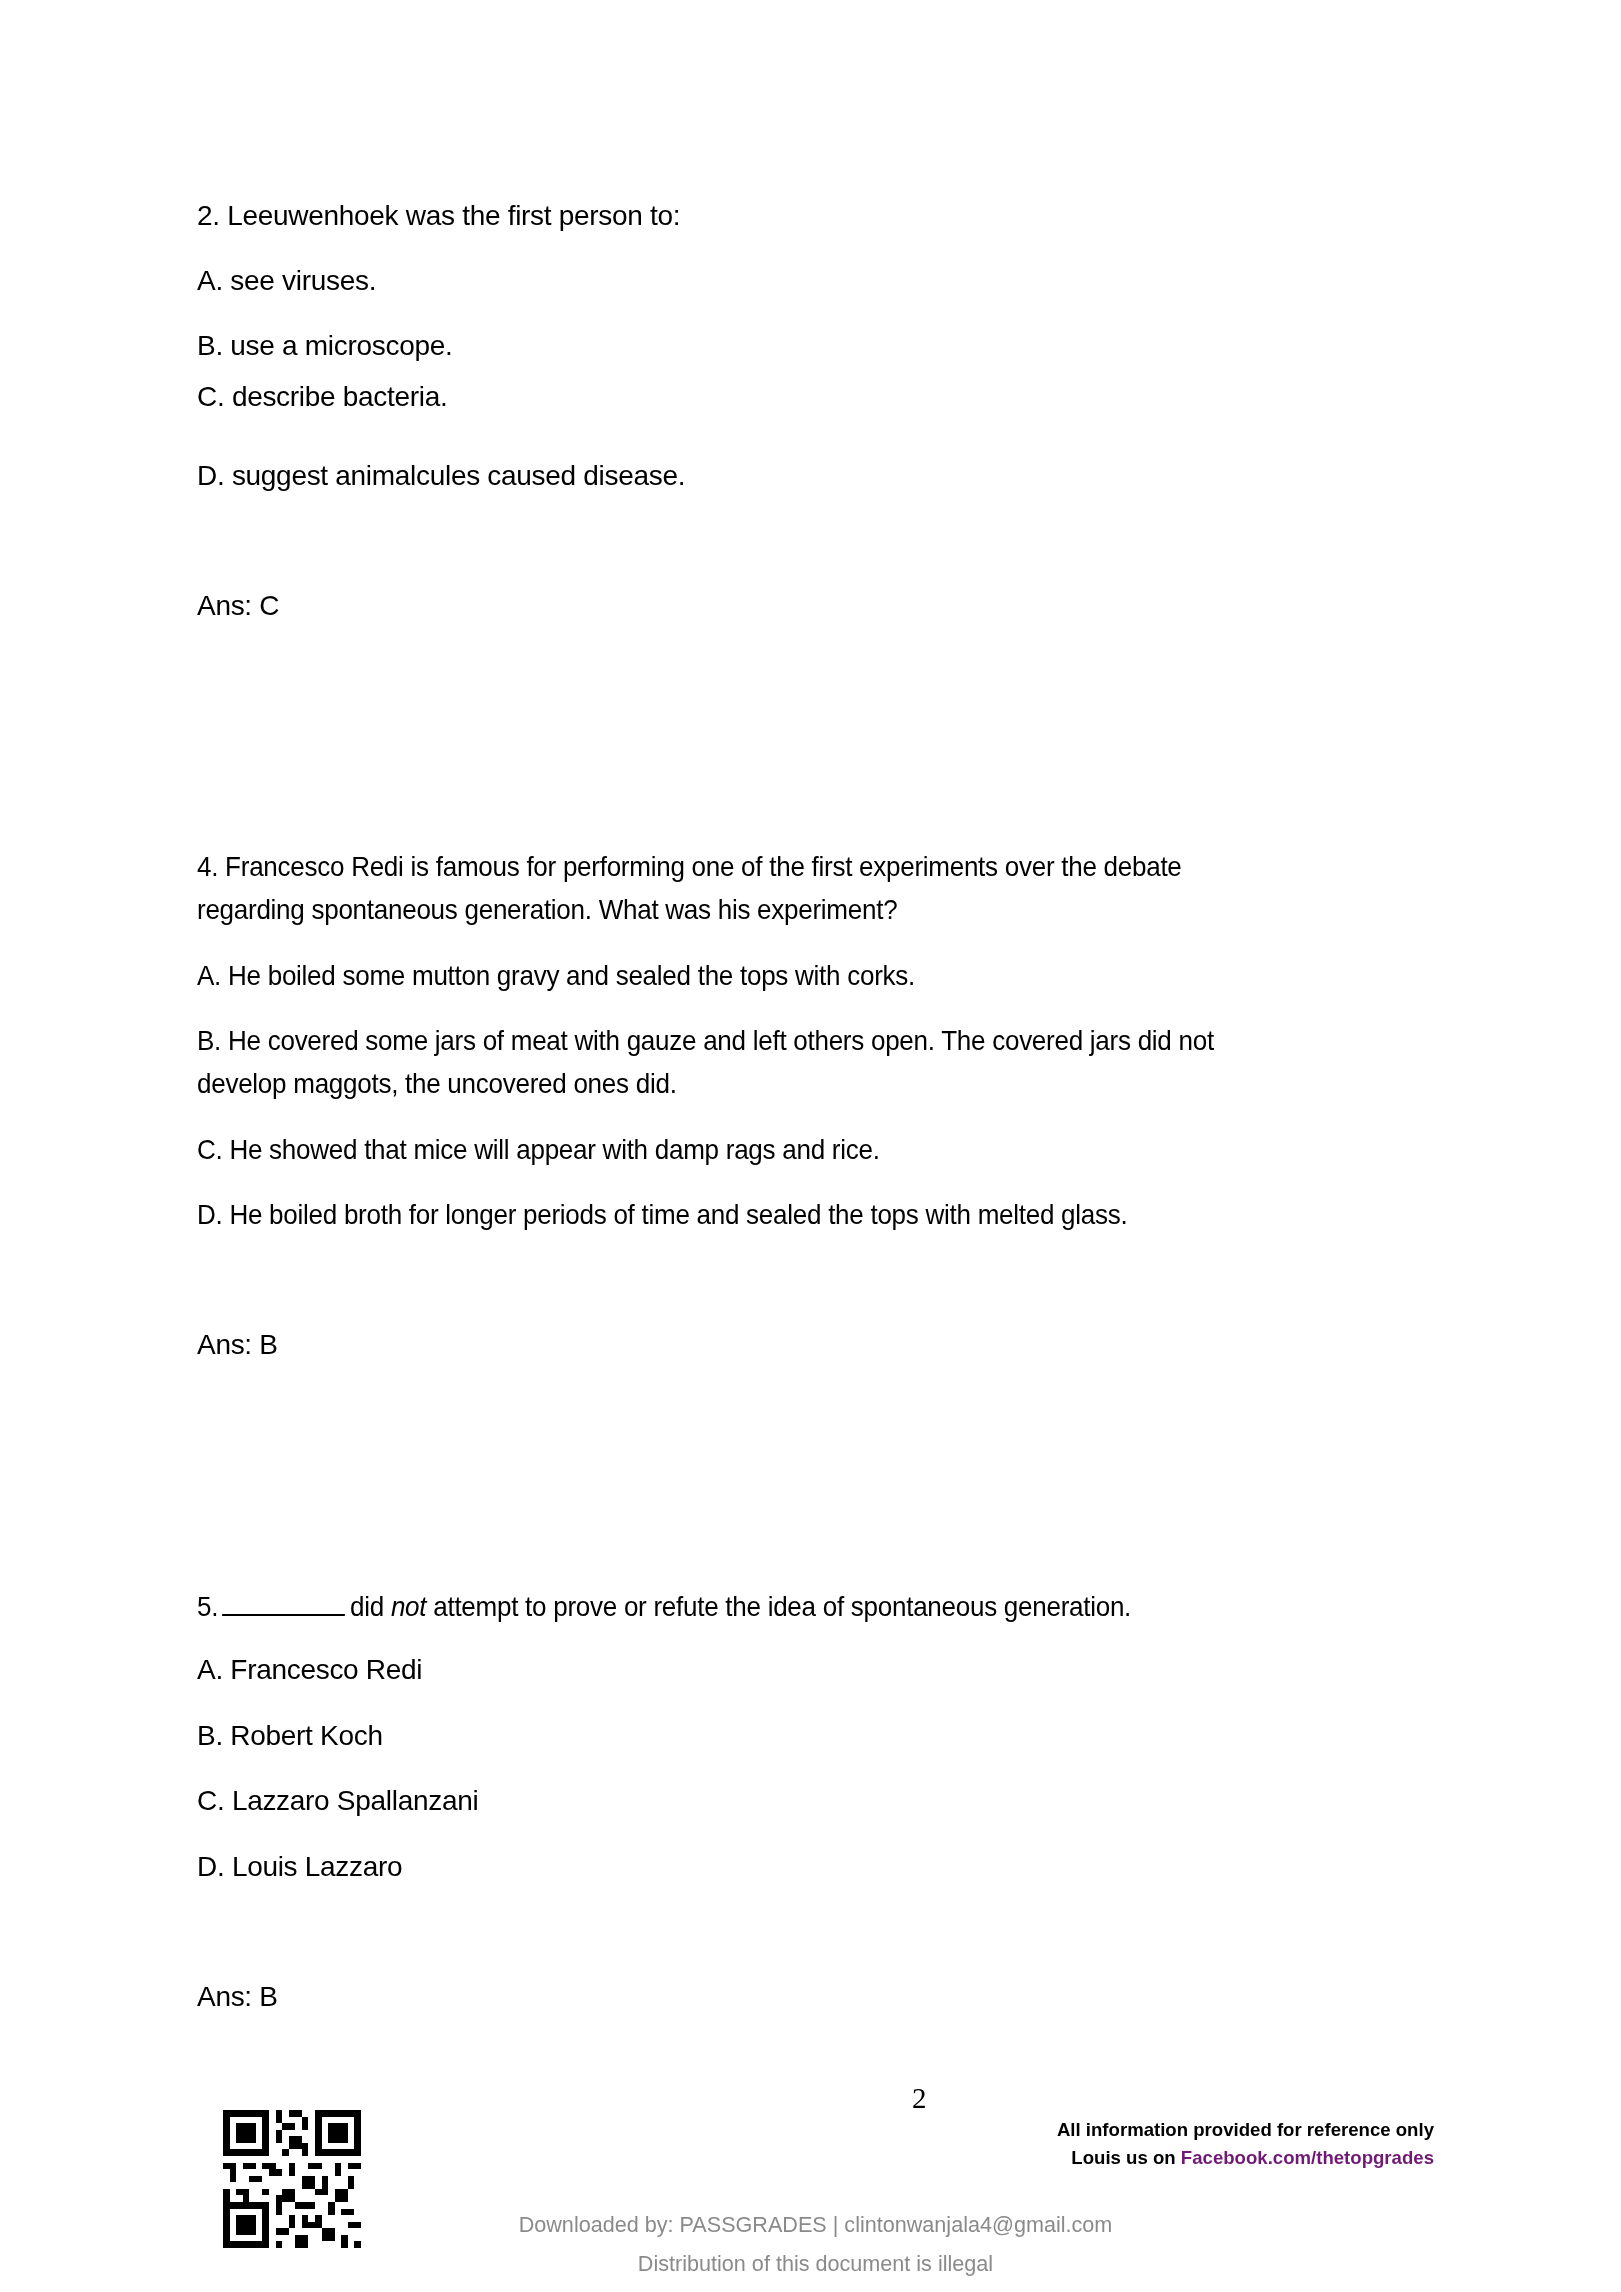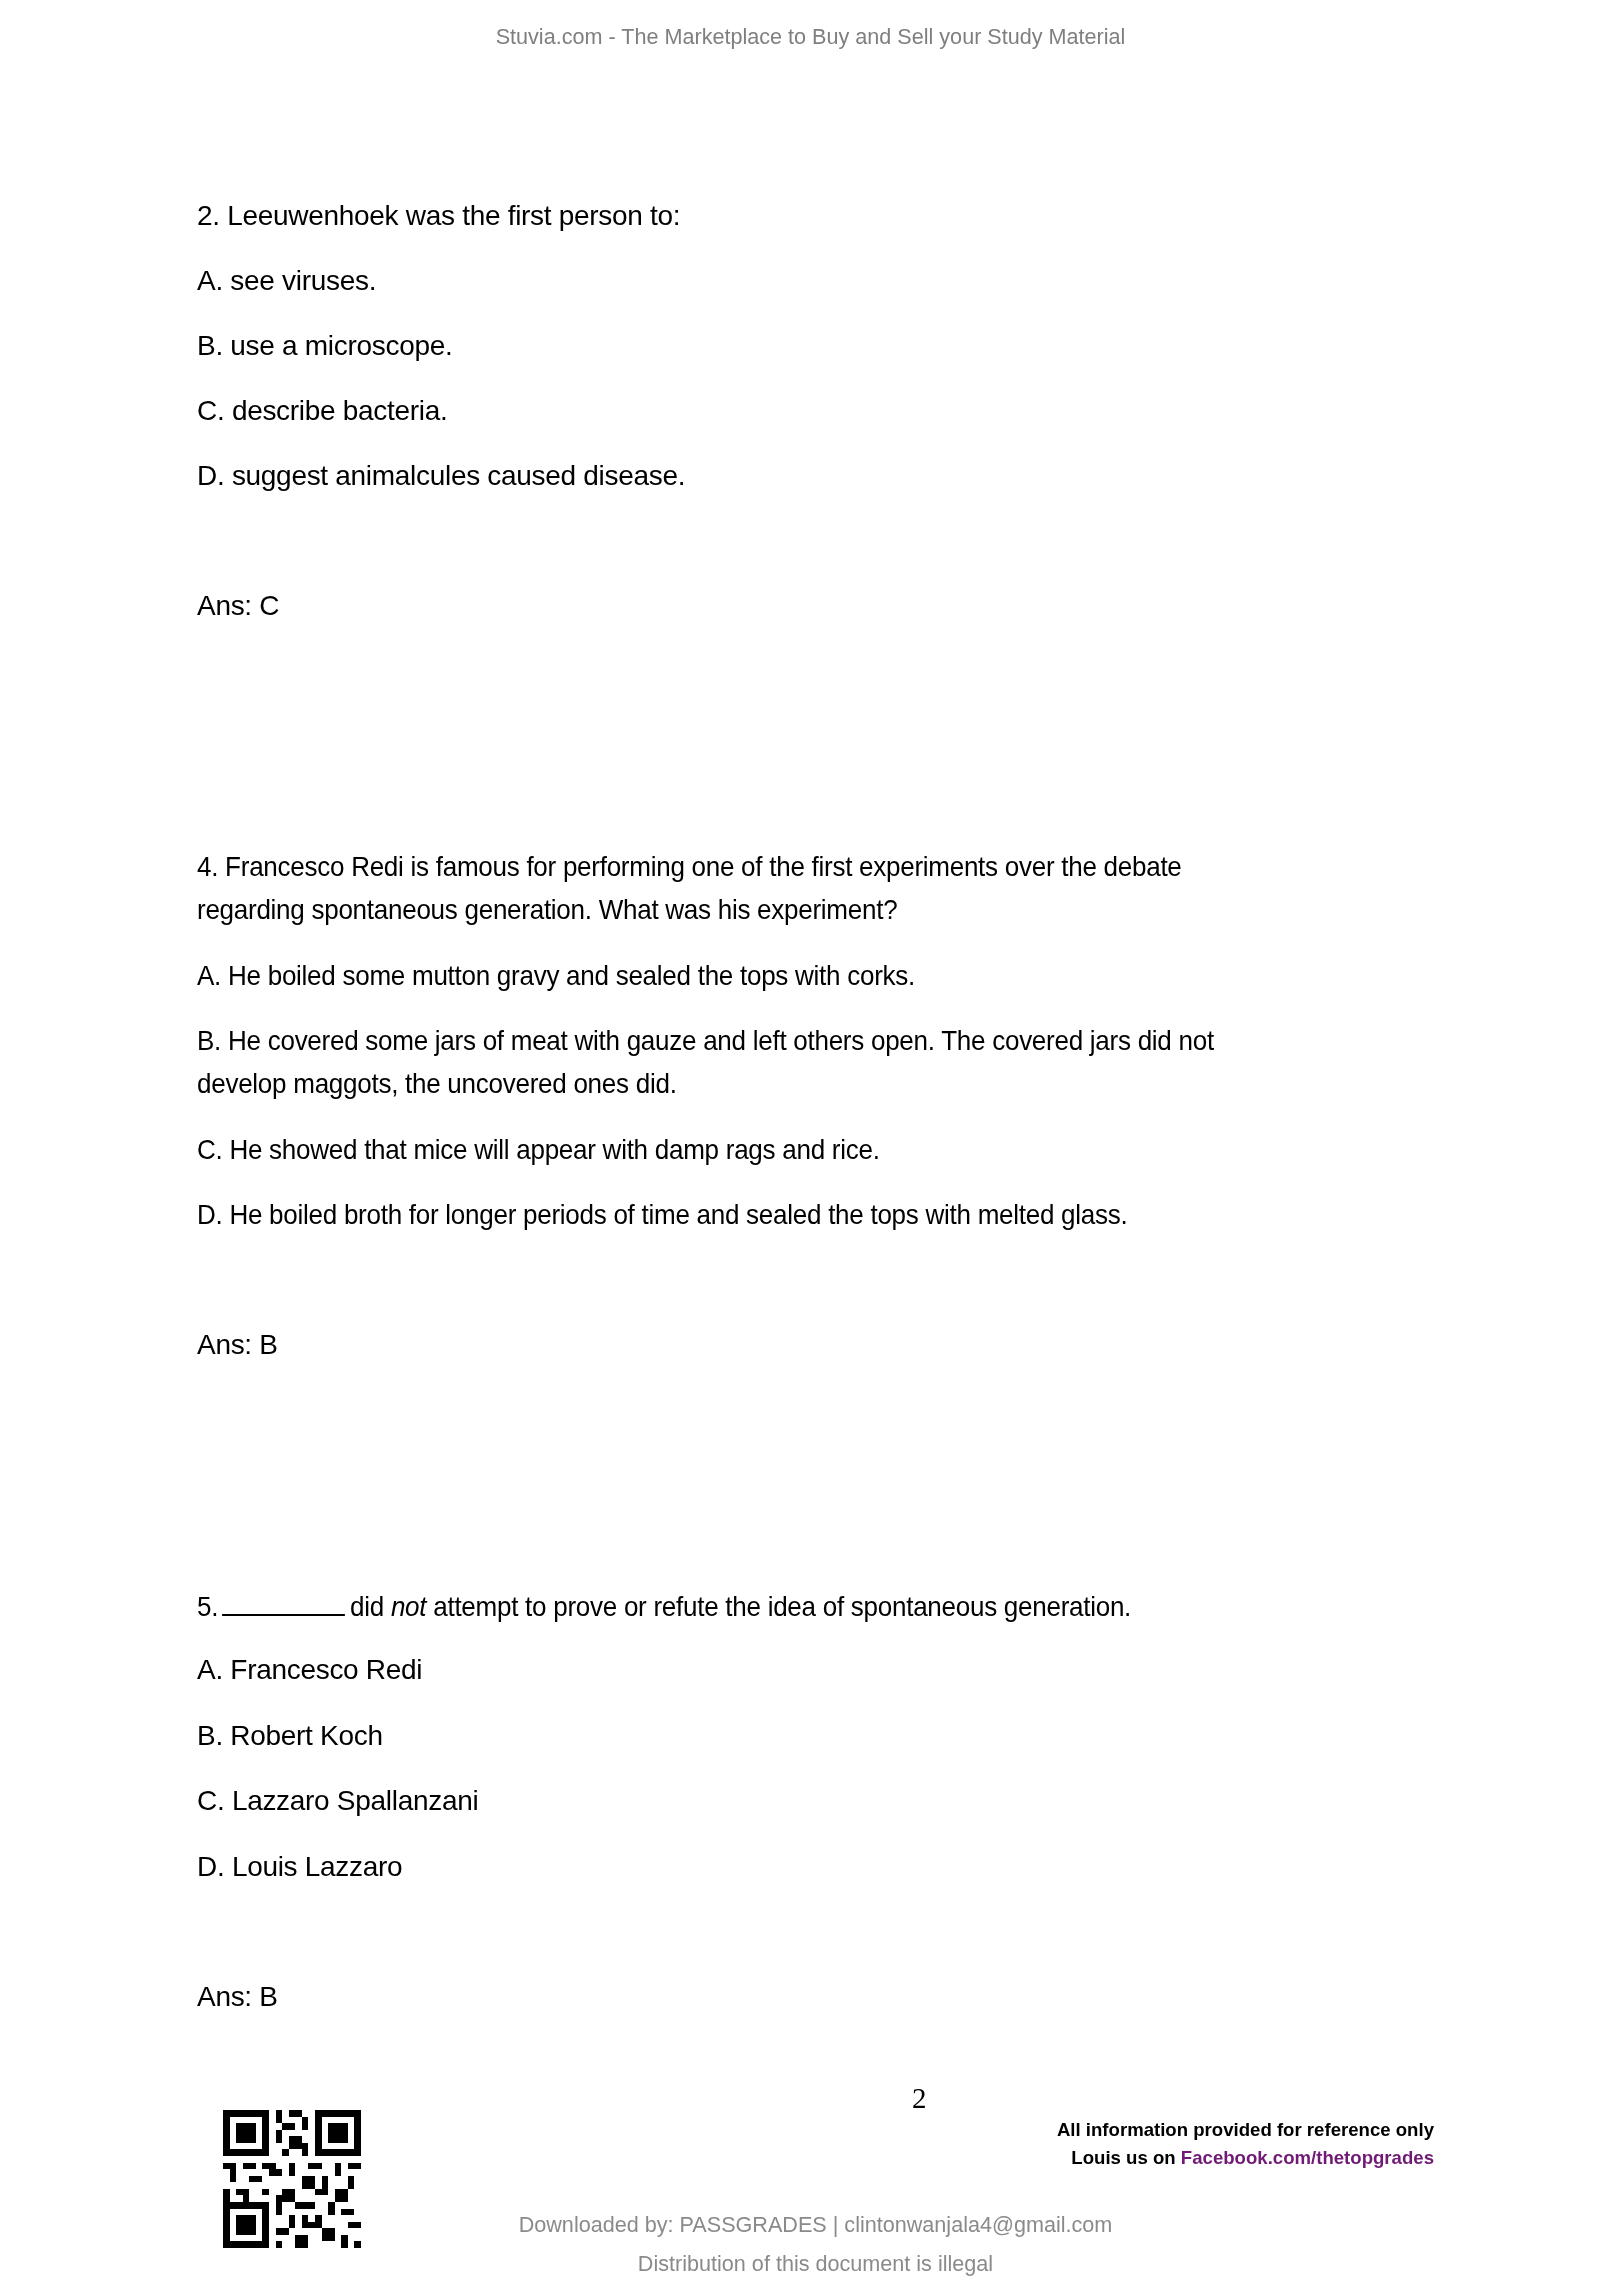--- a/index.html
+++ b/index.html
@@ -30,27 +30,26 @@
   }
   .qr { position: absolute; left: 223px; top: 2110px; width: 138px; height: 138px; }
   .blank { display: inline-block; border-bottom: 2px solid #000; width: 132px; height: 23.5px; vertical-align: baseline; margin: 0 5.9px 0 3.9px; }
   em { font-style: italic; }
 </style>
 </head>
 <body>
 
 <div class="page">
 
-  <div class="hdr">Stuvia.com - The Marketplace to Buy and Sell your Study Material</div>
 
   <div>
     <div class="line" style="top:200px">2.  Leeuwenhoek was the first person to:</div>
     <div class="line" style="top:265px">A.  see viruses.</div>
     <div class="line" style="top:330px">B.  use a microscope.</div>
-    <div class="line" style="top:395px">C.  describe bacteria.</div>
+    <div class="line" style="top:381px">C.  describe bacteria.</div>
     <div class="line" style="top:460px">D.  suggest animalcules caused disease.</div>
     <div class="line" style="top:590px">Ans:  C</div>
   </div>
 
   <div>
     <div class="line narrow" style="top:851px">4.  Francesco Redi is famous for performing one of the first experiments over the debate</div>
     <div class="line narrow" style="top:894px">regarding spontaneous generation. What was his experiment?</div>
     <div class="line narrow" style="top:960px">A. He boiled some mutton gravy and sealed the tops with corks.</div>
     <div class="line narrow" style="top:1025px">B.  He covered some jars of meat with gauze and left others open. The covered jars did not</div>
     <div class="line narrow" style="top:1068px">develop maggots, the uncovered ones did.</div>

